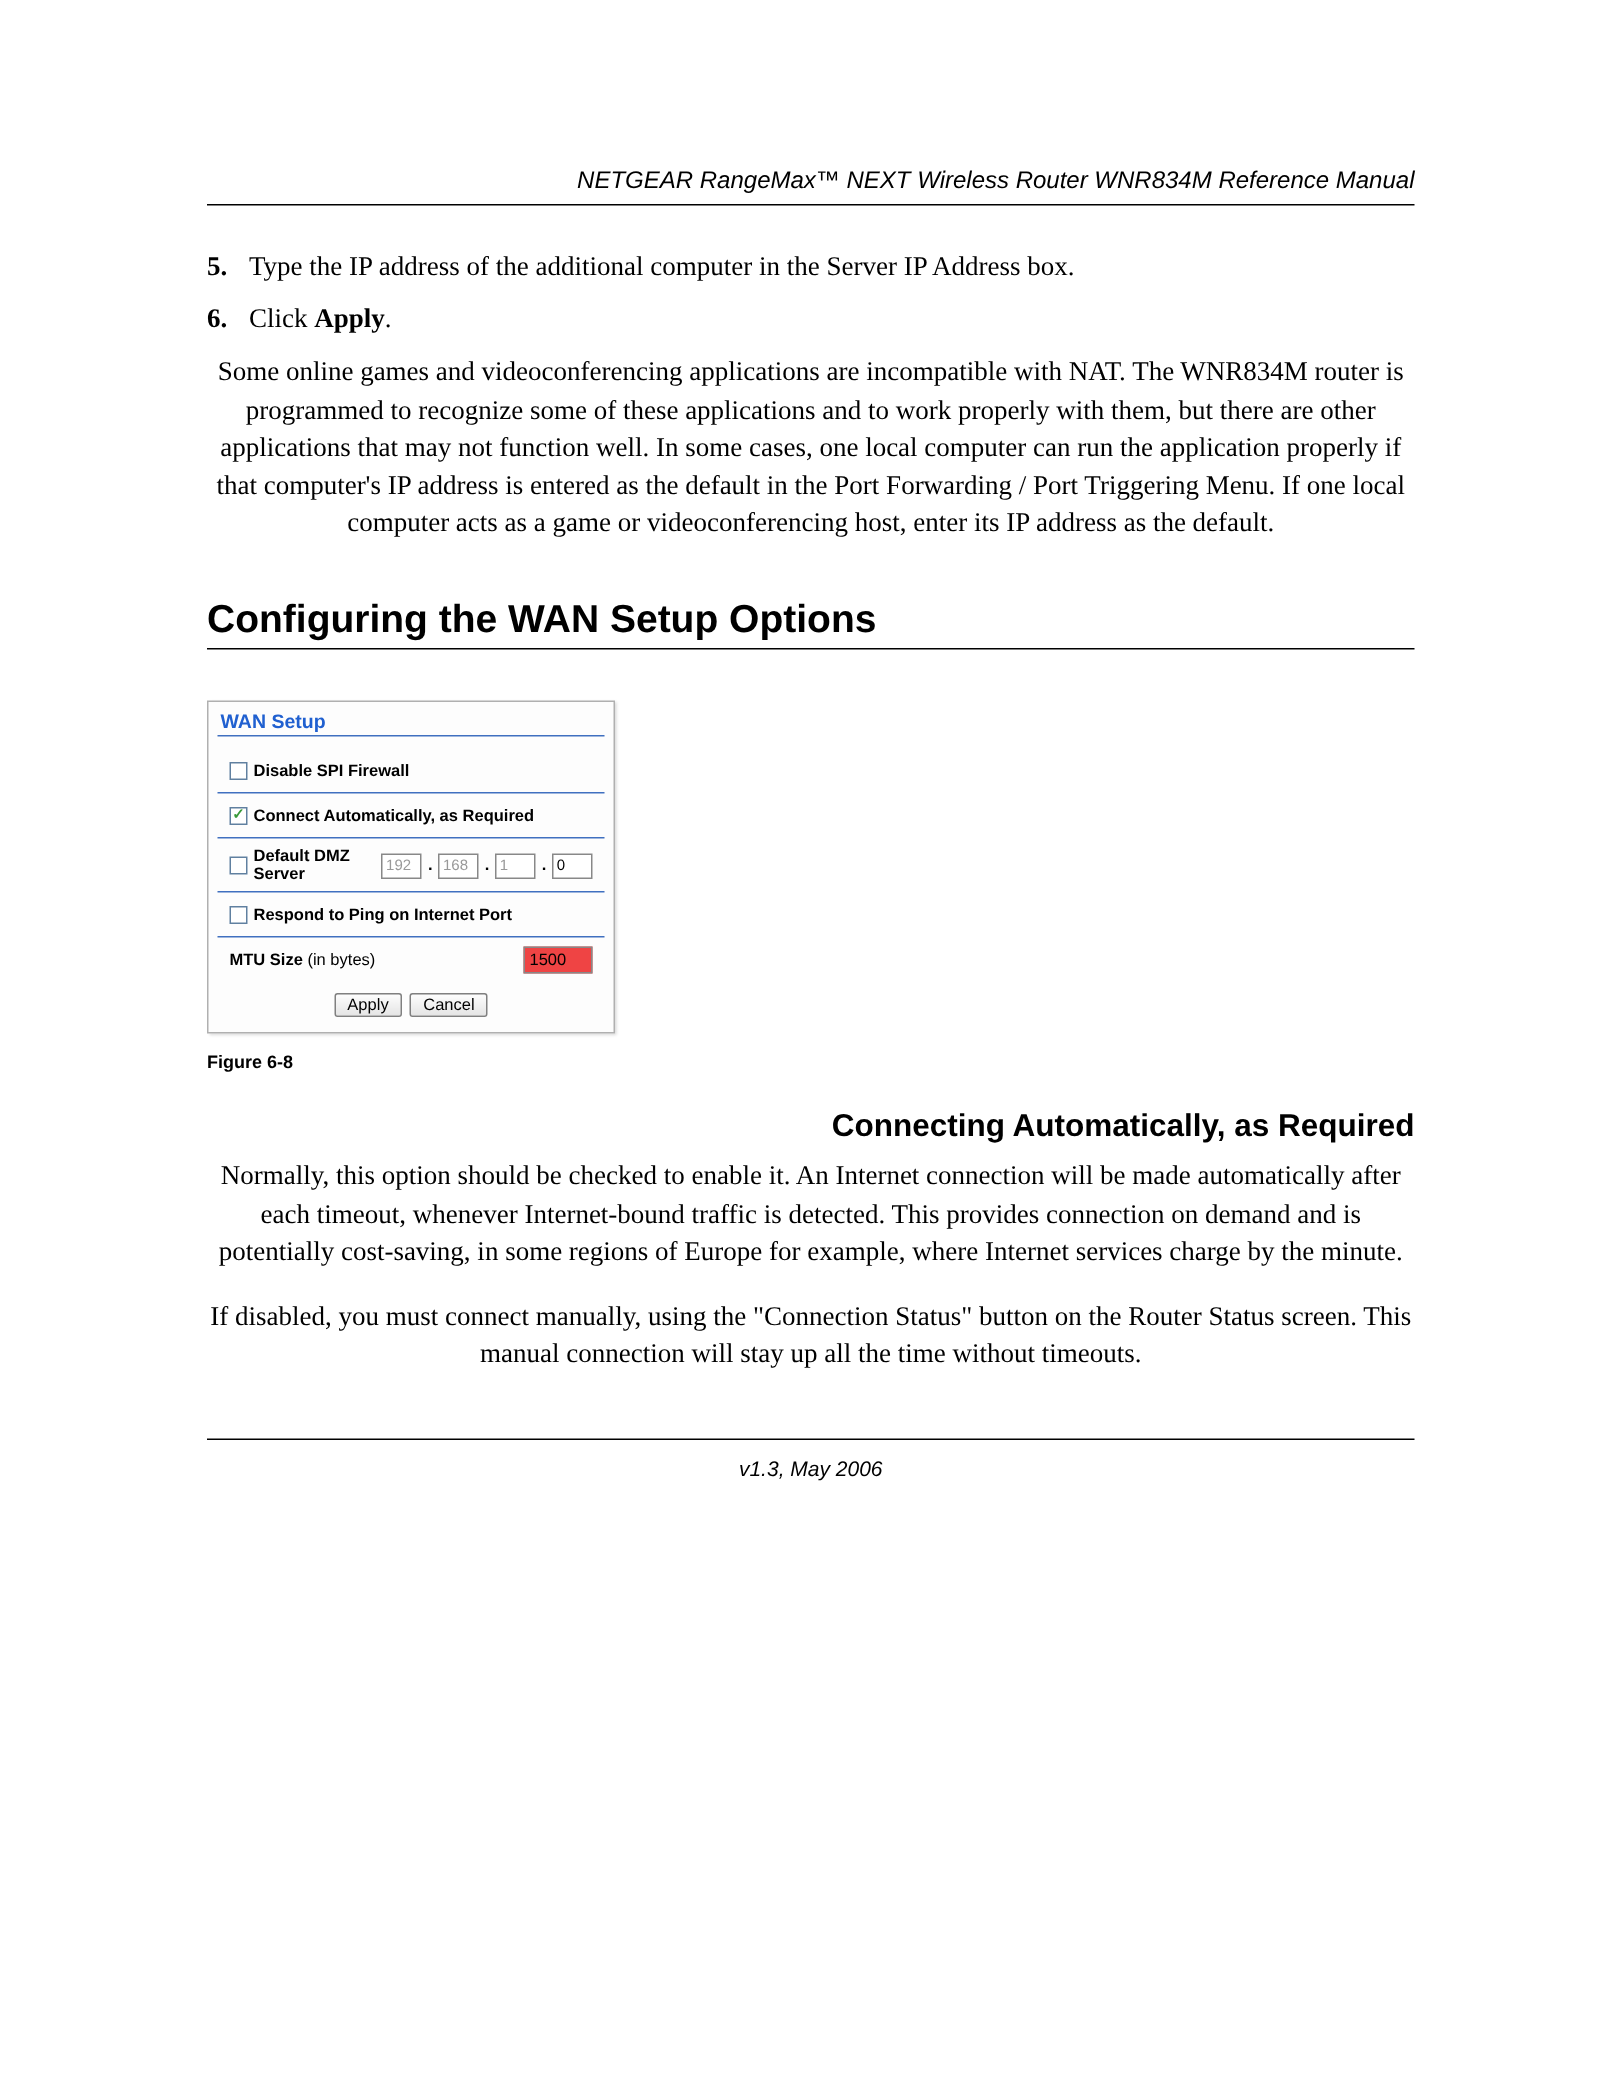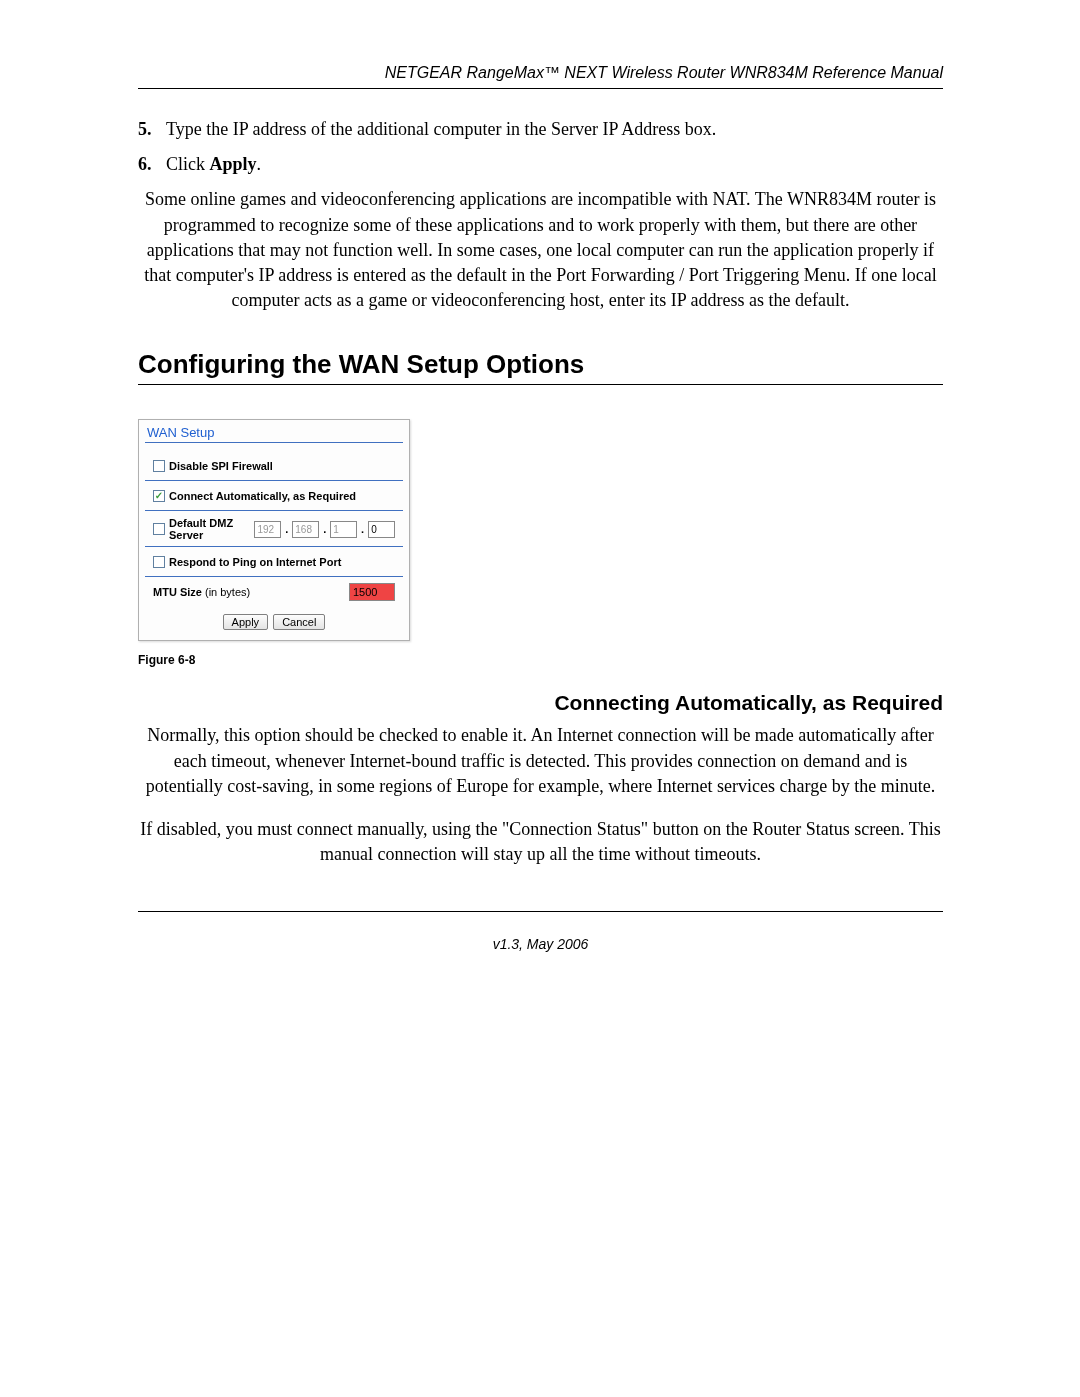--- a/index.html
+++ b/index.html
@@ -7,21 +7,21 @@
     padding: 0;
     background: #ffffff;
     font-family: "Times New Roman", Times, serif;
     font-size: 18px;
     color: #000;
     width: 1080px;
   }
   .page {
     width: 805px;
     margin-left: 138px;
-    padding-top: 64px;
+    padding-top: 112px;
     padding-bottom: 60px;
   }
   .doc-header {
     text-align: right;
     font-family: Arial, Helvetica, sans-serif;
     font-style: italic;
     font-size: 16px;
     padding-bottom: 6px;
     border-bottom: 1px solid #000;
     margin-bottom: 28px;
@@ -78,36 +78,36 @@
     display: flex;
     justify-content: space-between;
     font-family: Arial, Helvetica, sans-serif;
     font-size: 15px;
   }
   .footer-version {
     text-align: center;
     font-family: Arial, Helvetica, sans-serif;
     font-style: italic;
     font-size: 14px;
-    margin-top: 16px;
+    margin-top: 3px;
   }
 
   
   .wan-panel {
     width: 270px;
     border: 1px solid #b0b0b0;
     background: #fdfdfd;
     font-family: Arial, Helvetica, sans-serif;
     font-size: 11px;
     margin-top: 6px;
     box-shadow: 1px 1px 2px rgba(0,0,0,0.15);
   }
   .wan-title {
     color: #2060d0;
-    font-weight: normal;
+    font-weight: bold;
     font-size: 13px;
     padding: 5px 8px 2px 8px;
   }
   .wan-sep {
     border-bottom: 1px solid #4070c0;
     margin: 0 6px 8px 6px;
   }
   .wan-row {
     padding: 6px 8px 5px 8px;
     border-bottom: 1px solid #4070c0;

